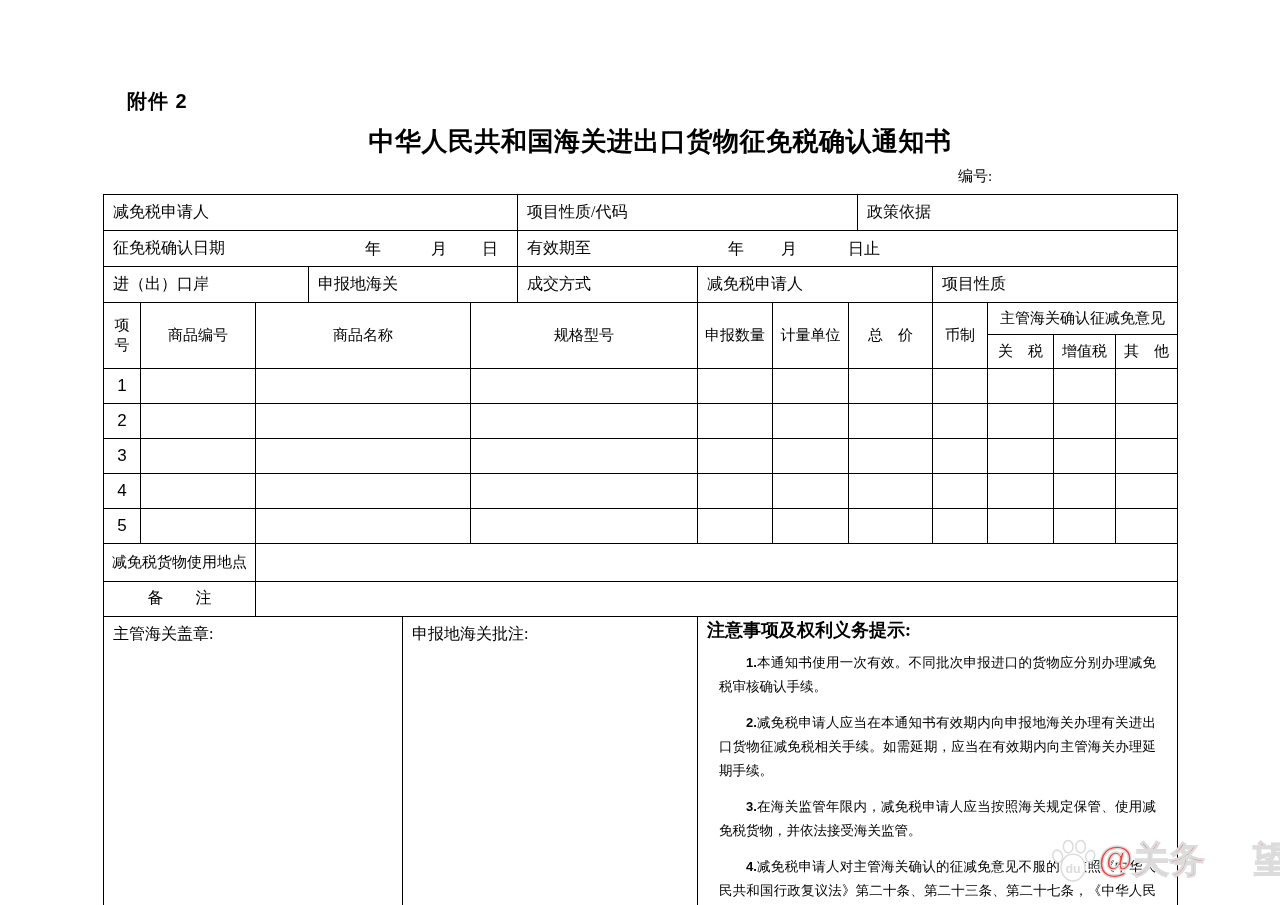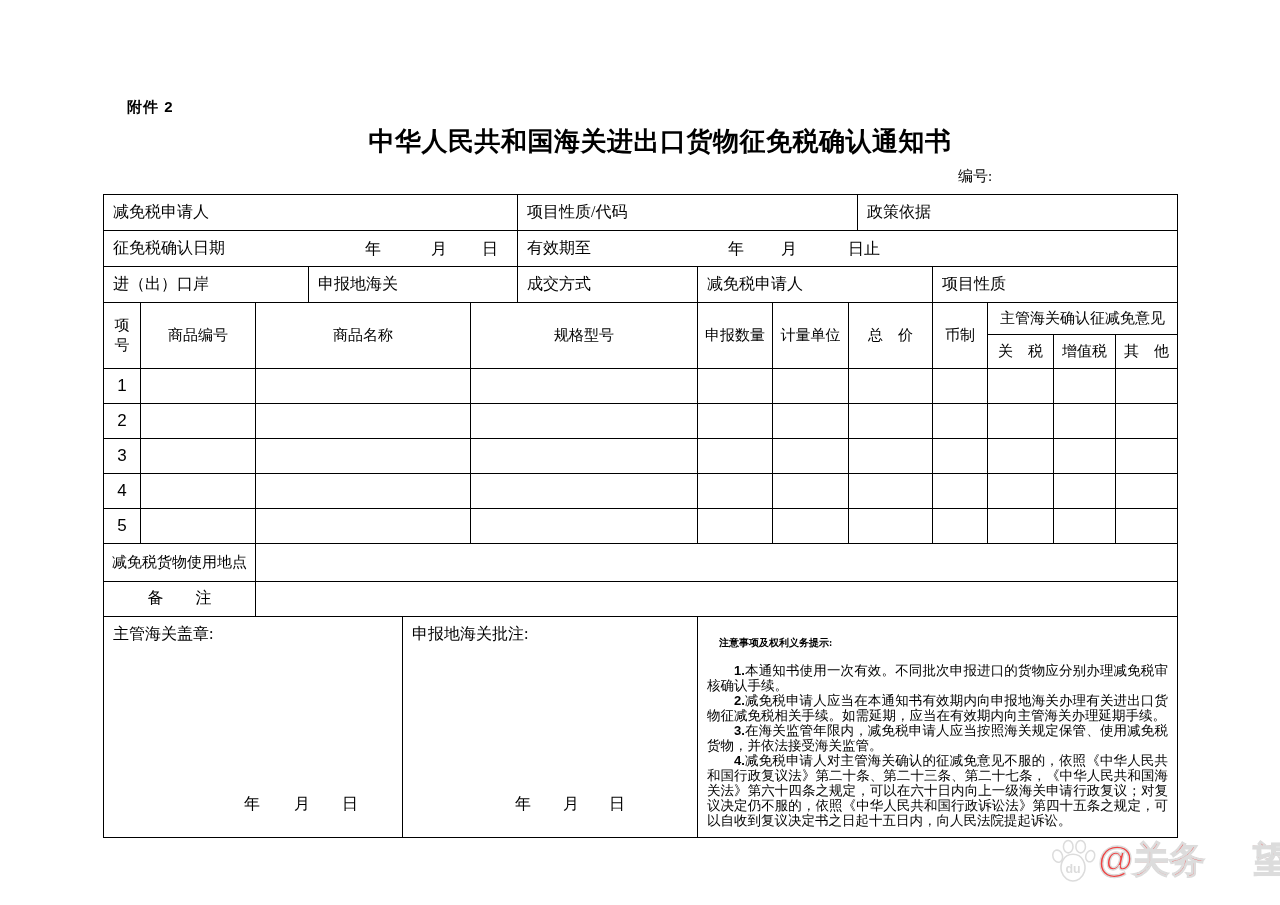--- a/index.html
+++ b/index.html
@@ -3,23 +3,23 @@
 <meta charset="utf-8">
 <style>
   html,body { margin:0; padding:0; }
   body {
     width:1280px; height:905px; position:relative;
     background:#ffffff; color:#000;
     font-family:"Liberation Serif","DejaVu Serif",serif;
     overflow:hidden;
   }
   .attachment {
-    position:absolute; left:127px; top:98px;
+    position:absolute; left:127px; top:88px;
     font-family:"Liberation Sans","DejaVu Sans",sans-serif;
-    font-size:15px; font-weight:600; letter-spacing:1px;text-align:center;
+    font-size:20px; font-weight:600; letter-spacing:1px;text-align:center;
   }
   .doc-title {
     position:absolute; left:0; top:124px; width:1280px;
     text-align:center; font-size:26px; font-weight:bold; letter-spacing:0.5px;padding-left:20px;
   }
   .serial {
     position:absolute; left:958px; top:167px; font-size:15px;
   }
   .form-wrap { position:absolute; left:103px; top:194px; width:1074px; }
   table { border-collapse:collapse; table-layout:fixed; width:1074px; }
@@ -41,22 +41,22 @@
   th.gh { font-size:15px; text-align:center; font-weight:normal; }
   .itemno-wrap { display:block; width:1.1em; margin:12px auto; word-break:break-all; line-height:1.35; font-size:15px; }
   td.num { text-align:center; font-family:"Liberation Sans","DejaVu Sans",sans-serif; font-size:17px; }
   .span-label { font-size:15px; text-align:center; }
   
   .sec-c td { vertical-align:top; height:211px; }
   .signbox { position:relative; }
   .box-label { display:block; padding:7px 0 0 9px; font-size:16px; }
   .ymd { position:absolute; bottom:22px; font-size:16px; }
   .notes-cell { padding:5px 9px 4px 9px; vertical-align:top; }
-  .notes-title { margin:12px; font-size:10px; font-weight:bold; line-height:17px; }
-  .notes-cell p.np { margin:0; font-size:13.5px; line-height:15px; text-align:justify; text-indent:2em; }
+  .notes-title { margin:0; font-size:18px; font-weight:bold; line-height:17px; }
+  .notes-cell p.np { margin:12px; font-size:13.5px; line-height:24px; text-align:justify; text-indent:2em; }
   .notes-cell p.np b { font-family:"Liberation Sans","DejaVu Sans",sans-serif; font-size:13px; }
   
   .watermark {
     position:absolute; left:1050px; top:836px; display:flex; align-items:center;
     pointer-events:none;
   }
   .wm-text {
     font-family:"Liberation Sans","DejaVu Sans",sans-serif;
     font-size:36px; font-weight:bold; color:#ef4444;
     -webkit-text-stroke:1.3px #dcdcdc;

